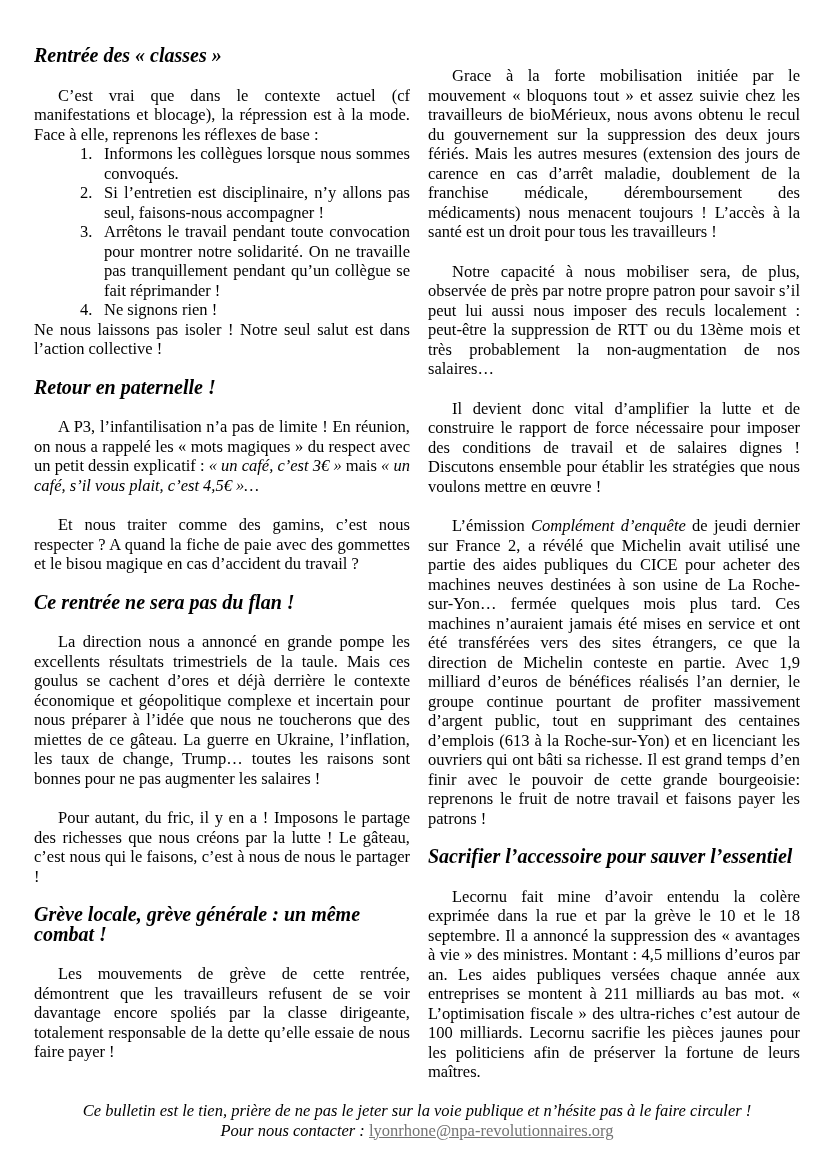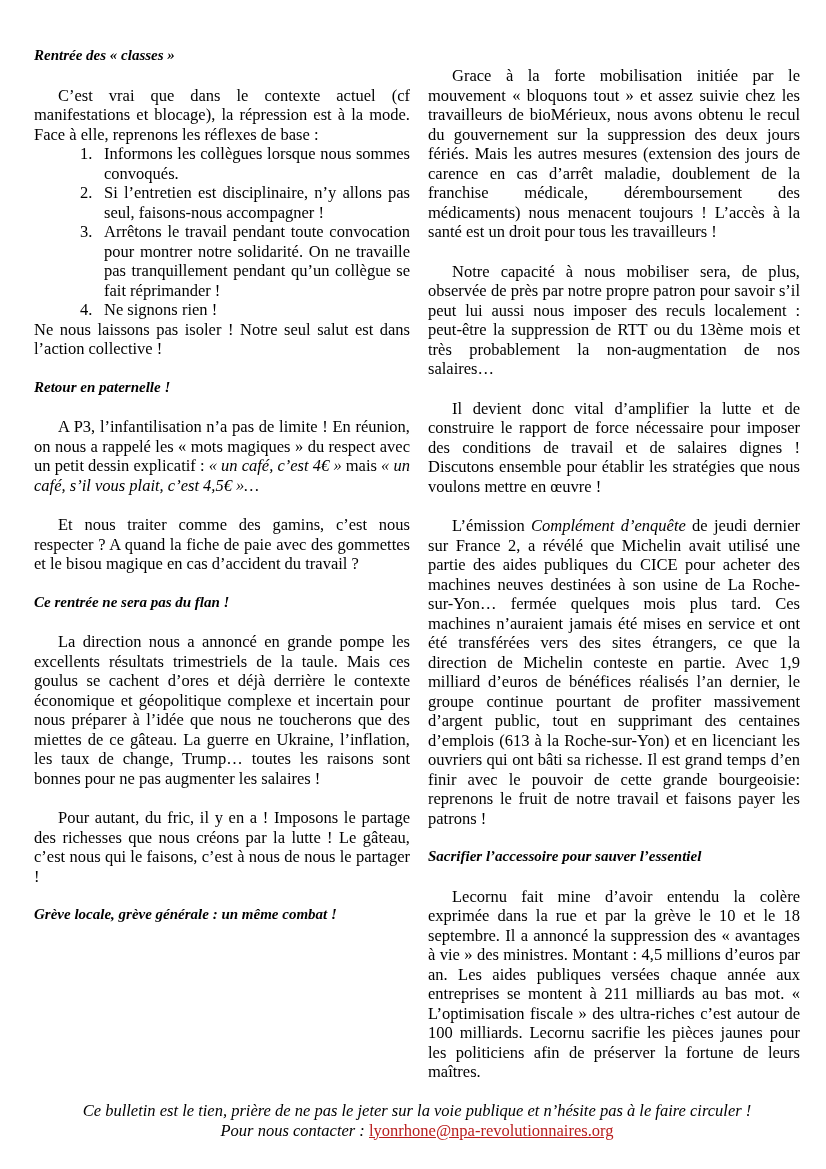--- a/index.html
+++ b/index.html
@@ -14,42 +14,42 @@
     line-height: 19.5px;
     overflow: hidden;
   }
   .bulletin { padding: 46px 26px 0 34px; }
   .columns { display: flex; gap: 18px; align-items: flex-start; }
   .column-left  { flex: 0 0 376px; width: 376px; }
   .column-right { flex: 0 0 372px; width: 372px; }
   .section { margin: 0; }
   .section + .section { margin-top: 19px; }
   .section-heading {
-    font-size: 15px;
+    font-size: 20px;
     font-weight: bold;
     font-style: italic;
     margin: 0;
     line-height: 19.5px;
   }
   p.para { margin: 0; text-align: justify; }
   p.indent { text-indent: 24px; margin-top: 20px; }
   .it { font-style: italic; }
   ol.num-list { list-style: none; margin: 0; padding: 0; }
   .list-item {
     position: relative;
     padding-left: 70px;
     text-align: justify;
   }
   .list-item .num { position: absolute; left: 46px; top: 0; }
   .footer { margin-top: 19px; text-align: center; }
   .footer-line { margin: 0; line-height: 20px; }
   .italic { font-style: italic; }
   .email-link {
     font-style: normal;
-    color: #b91c1c;
+    color: #737373;
     text-decoration: underline;
     cursor: pointer;
   }
 </style>
 </head>
 <body>
 
 <div class="bulletin">
   <div class="columns">
     <div class="column-left">
@@ -59,30 +59,31 @@
           <ol class="num-list">
             <li class="list-item"><span class="num">1.</span><span>Informons les collègues lorsque nous sommes convoqués.</span></li>
             <li class="list-item"><span class="num">2.</span><span>Si l’entretien est disciplinaire, n’y allons pas seul, faisons-nous accompagner !</span></li>
             <li class="list-item"><span class="num">3.</span><span>Arrêtons le travail pendant toute convocation pour montrer notre solidarité. On ne travaille pas tranquillement pendant qu’un collègue se fait réprimander !</span></li>
             <li class="list-item"><span class="num">4.</span><span>Ne signons rien !</span></li>
           </ol>
           <p class="para"><span>Ne nous laissons pas isoler ! Notre seul salut est dans l’action collective !</span></p>
         </section>
         <section class="section">
           <h2 class="section-heading">Retour en paternelle !</h2>
-          <p class="para indent"><span>A P3, l’infantilisation n’a pas de limite ! En réunion, on nous a rappelé les « mots magiques » du respect avec un petit dessin explicatif : </span><span class="it">« un café, c’est 4€ »</span><span> mais </span><span class="it">« un café, s’il vous plait, c’est 4,5€ »…</span></p>
+          <p class="para indent"><span>A P3, l’infantilisation n’a pas de limite ! En réunion, on nous a rappelé les « mots magiques » du respect avec un petit dessin explicatif : </span><span class="it">« un café, c’est 3€ »</span><span> mais </span><span class="it">« un café, s’il vous plait, c’est 4,5€ »…</span></p>
           <p class="para indent"><span>Et nous traiter comme des gamins, c’est nous respecter ? A quand la fiche de paie avec des gommettes et le bisou magique en cas d’accident du travail ?</span></p>
         </section>
         <section class="section">
           <h2 class="section-heading">Ce rentrée ne sera pas du flan !</h2>
           <p class="para indent"><span>La direction nous a annoncé en grande pompe les excellents résultats trimestriels de la taule. Mais ces goulus se cachent d’ores et déjà derrière le contexte économique et géopolitique complexe et incertain pour nous préparer à l’idée que nous ne toucherons que des miettes de ce gâteau. La guerre en Ukraine, l’inflation, les taux de change, Trump… toutes les raisons sont bonnes pour ne pas augmenter les salaires !</span></p>
           <p class="para indent"><span>Pour autant, du fric, il y en a ! Imposons le partage des richesses que nous créons par la lutte ! Le gâteau, c’est nous qui le faisons, c’est à nous de nous le partager !</span></p>
         </section>
         <section class="section">
           <h2 class="section-heading">Grève locale, grève générale : un même combat !</h2>
+          <p class="para indent"><span>Les mouvements de grève de cette rentrée, démontrent que les travailleurs refusent de se voir davantage encore spoliés par la classe dirigeante, totalement responsable de la dette qu’elle essaie de nous faire payer !</span></p>
         </section>
       </div>
     <div class="column-right">
         <section class="section">
           <p class="para indent"><span>Grace à la forte mobilisation initiée par le mouvement « bloquons tout » et assez suivie chez les travailleurs de bioMérieux, nous avons obtenu le recul du gouvernement sur la suppression des deux jours fériés. Mais les autres mesures (extension des jours de carence en cas d’arrêt maladie, doublement de la franchise médicale, déremboursement des médicaments) nous menacent toujours ! L’accès à la santé est un droit pour tous les travailleurs !</span></p>
           <p class="para indent"><span>Notre capacité à nous mobiliser sera, de plus, observée de près par notre propre patron pour savoir s’il peut lui aussi nous imposer des reculs localement : peut-être la suppression de RTT ou du 13ème mois et très probablement la non-augmentation de nos salaires…</span></p>
           <p class="para indent"><span>Il devient donc vital d’amplifier la lutte et de construire le rapport de force nécessaire pour imposer des conditions de travail et de salaires dignes ! Discutons ensemble pour établir les stratégies que nous voulons mettre en œuvre !</span></p>
         </section>
         <section class="section">
           <p class="para indent"><span>L’émission </span><span class="it">Complément d’enquête</span><span> de jeudi dernier sur France 2, a révélé que Michelin avait utilisé une partie des aides publiques du CICE pour acheter des machines neuves destinées à son usine de La Roche-sur-Yon… fermée quelques mois plus tard. Ces machines n’auraient jamais été mises en service et ont été transférées vers des sites étrangers, ce que la direction de Michelin conteste en partie. Avec 1,9 milliard d’euros de bénéfices réalisés l’an dernier, le groupe continue pourtant de profiter massivement d’argent public, tout en supprimant des centaines d’emplois (613 à la Roche-sur-Yon) et en licenciant les ouvriers qui ont bâti sa richesse. Il est grand temps d’en finir avec le pouvoir de cette grande bourgeoisie: reprenons le fruit de notre travail et faisons payer les patrons !</span></p>

